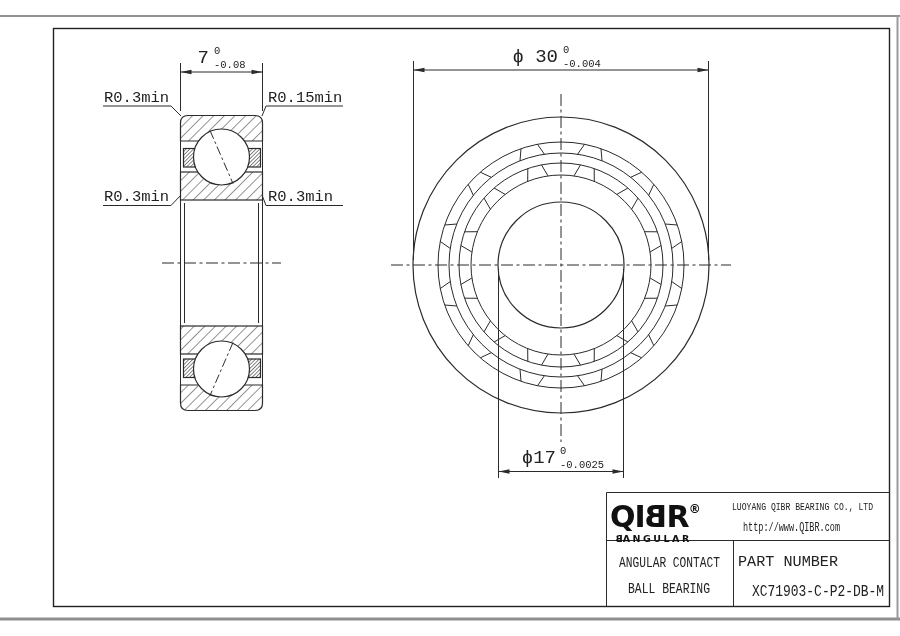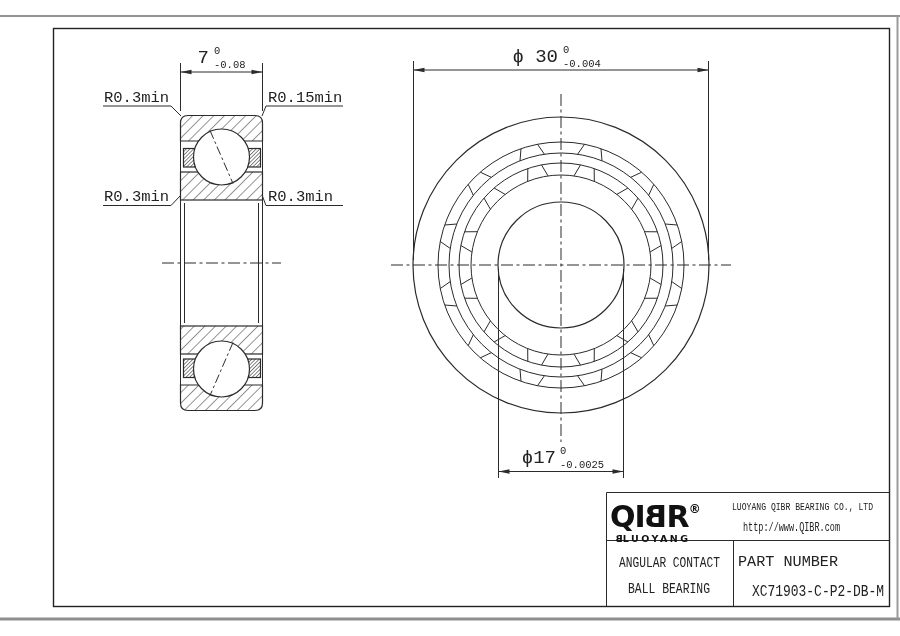--- a/index.html
+++ b/index.html
@@ -196,15 +196,15 @@
     <text class="t" x="619" y="567" font-size="15" textLength="101" lengthAdjust="spacingAndGlyphs">ANGULAR CONTACT</text>
     <text class="t" x="628" y="593" font-size="15" textLength="82" lengthAdjust="spacingAndGlyphs">BALL BEARING</text>
 
     <text class="t" x="738" y="566" font-size="15" textLength="100" lengthAdjust="spacingAndGlyphs">PART NUMBER</text>
     <text class="t" x="752" y="596" font-size="16" textLength="132" lengthAdjust="spacingAndGlyphs">XC71903-C-P2-DB-M</text>
   </g>
 </svg>
 
 <div class="logo">
   <div class="logo-main"><span>QI</span><span class="flip">B</span><span>R</span><sup>®</sup></div>
-  <div class="logo-sub"><span class="flip">B</span><span>LUOYANG</span></div>
+  <div class="logo-sub"><span class="flip">B</span><span>ANGULAR</span></div>
 </div>
 </div>
 
 </body></html>

